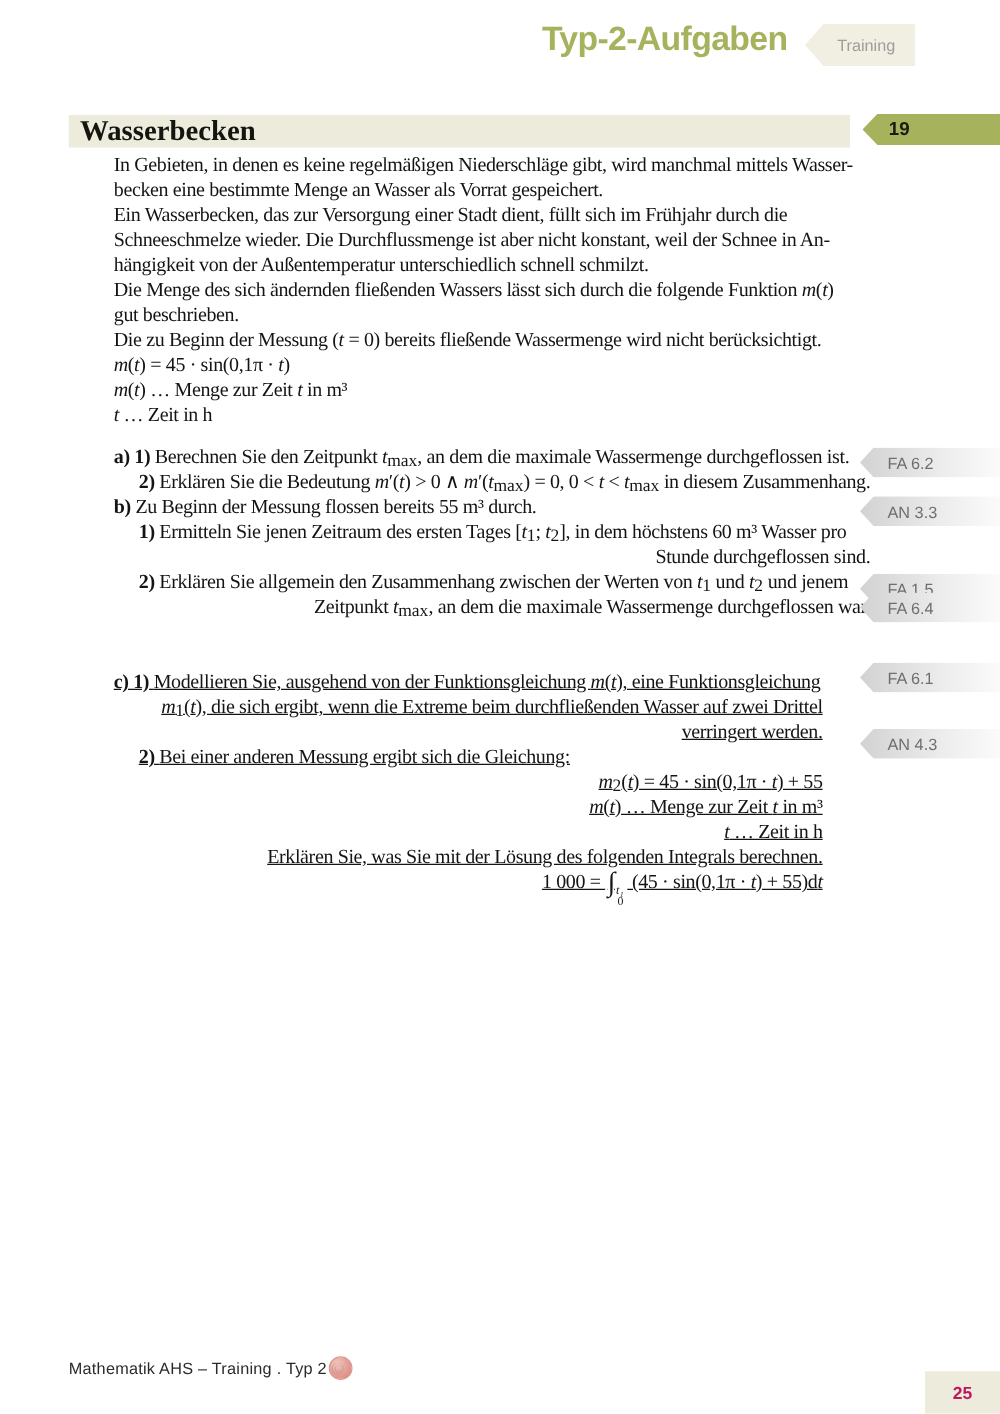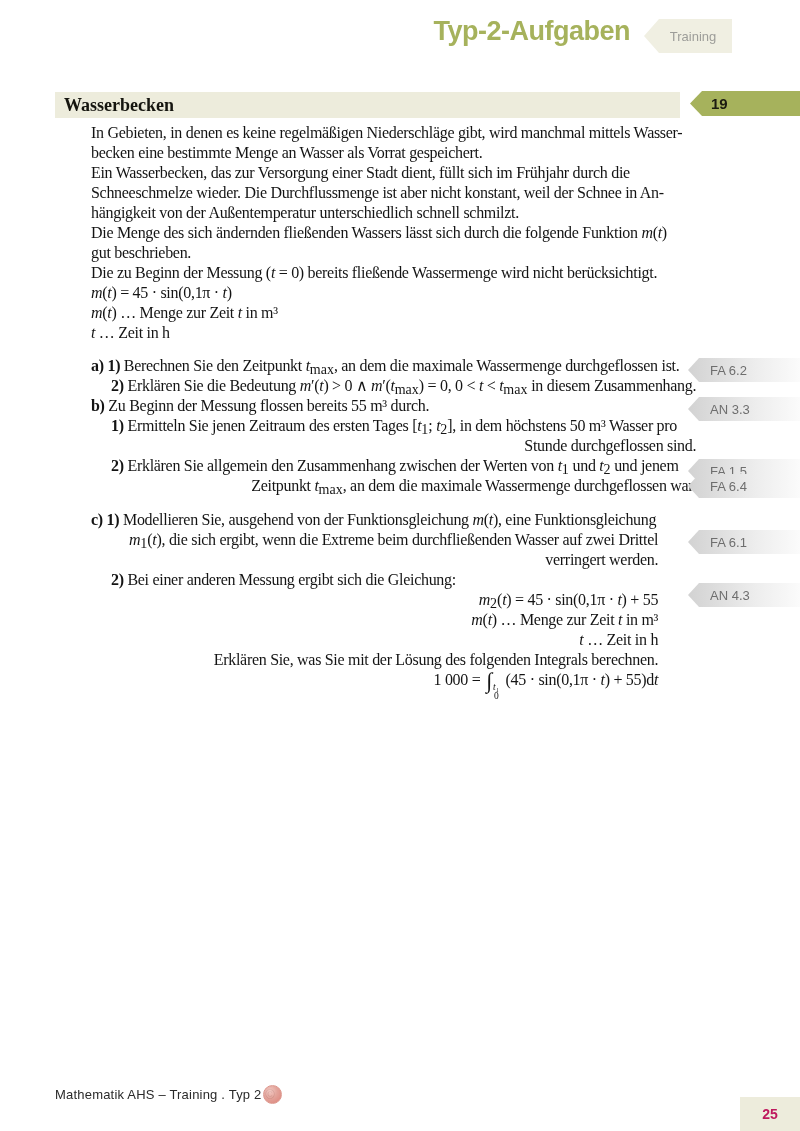--- a/index.html
+++ b/index.html
@@ -21,34 +21,34 @@
     clip-path:polygon(15px 0, 100% 0, 100% 100%, 15px 100%, 0 50%);
     display:flex; align-items:center; justify-content:center; padding-left:10px;
     font-family:"Liberation Sans","DejaVu Sans",sans-serif;
     font-size:13px; color:var(--tag-text,#9d9d99); box-sizing:border-box;
   }
   
   .task-bar {
     position:absolute; top:92px; left:55px; width:625px; height:26px;
     background:var(--bar-bg,#edecdc); display:flex; align-items:center;
   }
-  .task-title { font-weight:bold; font-size:18px; padding-left:9px; color:#15150f; }
+  .task-title { font-weight:bold; font-size:23px; padding-left:9px; color:#15150f; }
   .task-badge {
     position:absolute; top:91px; left:690px; width:110px; height:25px;
     background:var(--accent,#a6b25c);
     clip-path:polygon(12px 0, 100% 0, 100% 100%, 12px 100%, 0 50%);
     display:flex; align-items:center; padding-left:21px; box-sizing:border-box;
     font-family:"Liberation Sans","DejaVu Sans",sans-serif;
     font-weight:bold; font-size:15px; color:#1b1b10;
   }
   
   .textblock { position:absolute; left:55px; }
   .tb-intro { top:123px; }
   .tb-ab    { top:356px; }
-  .tb-c     { top:510px; }
+  .tb-c     { top:536px;text-decoration:underline; }
   .line { height:20px; line-height:20px; font-size:16px; letter-spacing:-0.3px; white-space:nowrap;margin-left:36px; }
   .ind1 { padding-left:20px; }
   .ind2 { padding-left:38px;text-align:right; }
   .seg-n { }
   .seg-i { font-style:italic; }
   .seg-b { font-weight:bold; }
   sub { font-size:14px; line-height:0; vertical-align:-3px; letter-spacing:0; }
   .seg-int { font-size:22px; vertical-align:-3px; line-height:0; padding-left:2px; }
   .int-lim { display:inline-flex; flex-direction:column; font-size:9.5px; line-height:9px;
              vertical-align:-5px; margin:0 3px 0 1px; letter-spacing:0; }
@@ -110,21 +110,21 @@
     <div class="line"><span class="seg-n">Die zu Beginn der Messung (</span><span class="seg-i">t</span><span class="seg-n"> = 0) bereits fließende Wassermenge wird nicht berücksichtigt.</span></div>
     <div class="line"><span class="seg-i">m</span><span class="seg-n">(</span><span class="seg-i">t</span><span class="seg-n">) = 45 · sin(0,1π · </span><span class="seg-i">t</span><span class="seg-n">)</span></div>
     <div class="line"><span class="seg-i">m</span><span class="seg-n">(</span><span class="seg-i">t</span><span class="seg-n">) … Menge zur Zeit </span><span class="seg-i">t</span><span class="seg-n"> in m³</span></div>
     <div class="line"><span class="seg-i">t</span><span class="seg-n"> … Zeit in h</span></div>
   </div>
 
   <div class="textblock tb-ab">
     <div class="line"><span class="seg-b">a) 1) </span><span class="seg-n">Berechnen Sie den Zeitpunkt </span><span class="seg-i">t</span><sub>max</sub><span class="seg-n">, an dem die maximale Wassermenge durchgeflossen ist.</span></div>
     <div class="line ind1"><span class="seg-b">2) </span><span class="seg-n">Erklären Sie die Bedeutung </span><span class="seg-i">m</span><span class="seg-n">′(</span><span class="seg-i">t</span><span class="seg-n">) &gt; 0 ∧ </span><span class="seg-i">m</span><span class="seg-n">′(</span><span class="seg-i">t</span><sub>max</sub><span class="seg-n">) = 0, 0 &lt; </span><span class="seg-i">t</span><span class="seg-n"> &lt; </span><span class="seg-i">t</span><sub>max</sub><span class="seg-n"> in diesem Zusammenhang.</span></div>
     <div class="line"><span class="seg-b">b) </span><span class="seg-n">Zu Beginn der Messung flossen bereits 55 m³ durch.</span></div>
-    <div class="line ind1"><span class="seg-b">1) </span><span class="seg-n">Ermitteln Sie jenen Zeitraum des ersten Tages [</span><span class="seg-i">t</span><sub>1</sub><span class="seg-n">; </span><span class="seg-i">t</span><sub>2</sub><span class="seg-n">], in dem höchstens 50 m³ Wasser pro</span></div>
+    <div class="line ind1"><span class="seg-b">1) </span><span class="seg-n">Ermitteln Sie jenen Zeitraum des ersten Tages [</span><span class="seg-i">t</span><sub>1</sub><span class="seg-n">; </span><span class="seg-i">t</span><sub>2</sub><span class="seg-n">], in dem höchstens 60 m³ Wasser pro</span></div>
     <div class="line ind2"><span class="seg-n">Stunde durchgeflossen sind.</span></div>
     <div class="line ind1"><span class="seg-b">2) </span><span class="seg-n">Erklären Sie allgemein den Zusammenhang zwischen der Werten von </span><span class="seg-i">t</span><sub>1</sub><span class="seg-n"> und </span><span class="seg-i">t</span><sub>2</sub><span class="seg-n"> und jenem</span></div>
     <div class="line ind2"><span class="seg-n">Zeitpunkt </span><span class="seg-i">t</span><sub>max</sub><span class="seg-n">, an dem die maximale Wassermenge durchgeflossen war.</span></div>
   </div>
 
   <div class="textblock tb-c">
     <div class="line"><span class="seg-b">c) 1) </span><span class="seg-n">Modellieren Sie, ausgehend von der Funktionsgleichung </span><span class="seg-i">m</span><span class="seg-n">(</span><span class="seg-i">t</span><span class="seg-n">), eine Funktionsgleichung</span></div>
     <div class="line ind2"><span class="seg-i">m</span><sub>1</sub><span class="seg-n">(</span><span class="seg-i">t</span><span class="seg-n">), die sich ergibt, wenn die Extreme beim durchfließenden Wasser auf zwei Drittel</span></div>
     <div class="line ind2"><span class="seg-n">verringert werden.</span></div>
     <div class="line ind1"><span class="seg-b">2) </span><span class="seg-n">Bei einer anderen Messung ergibt sich die Gleichung:</span></div>

